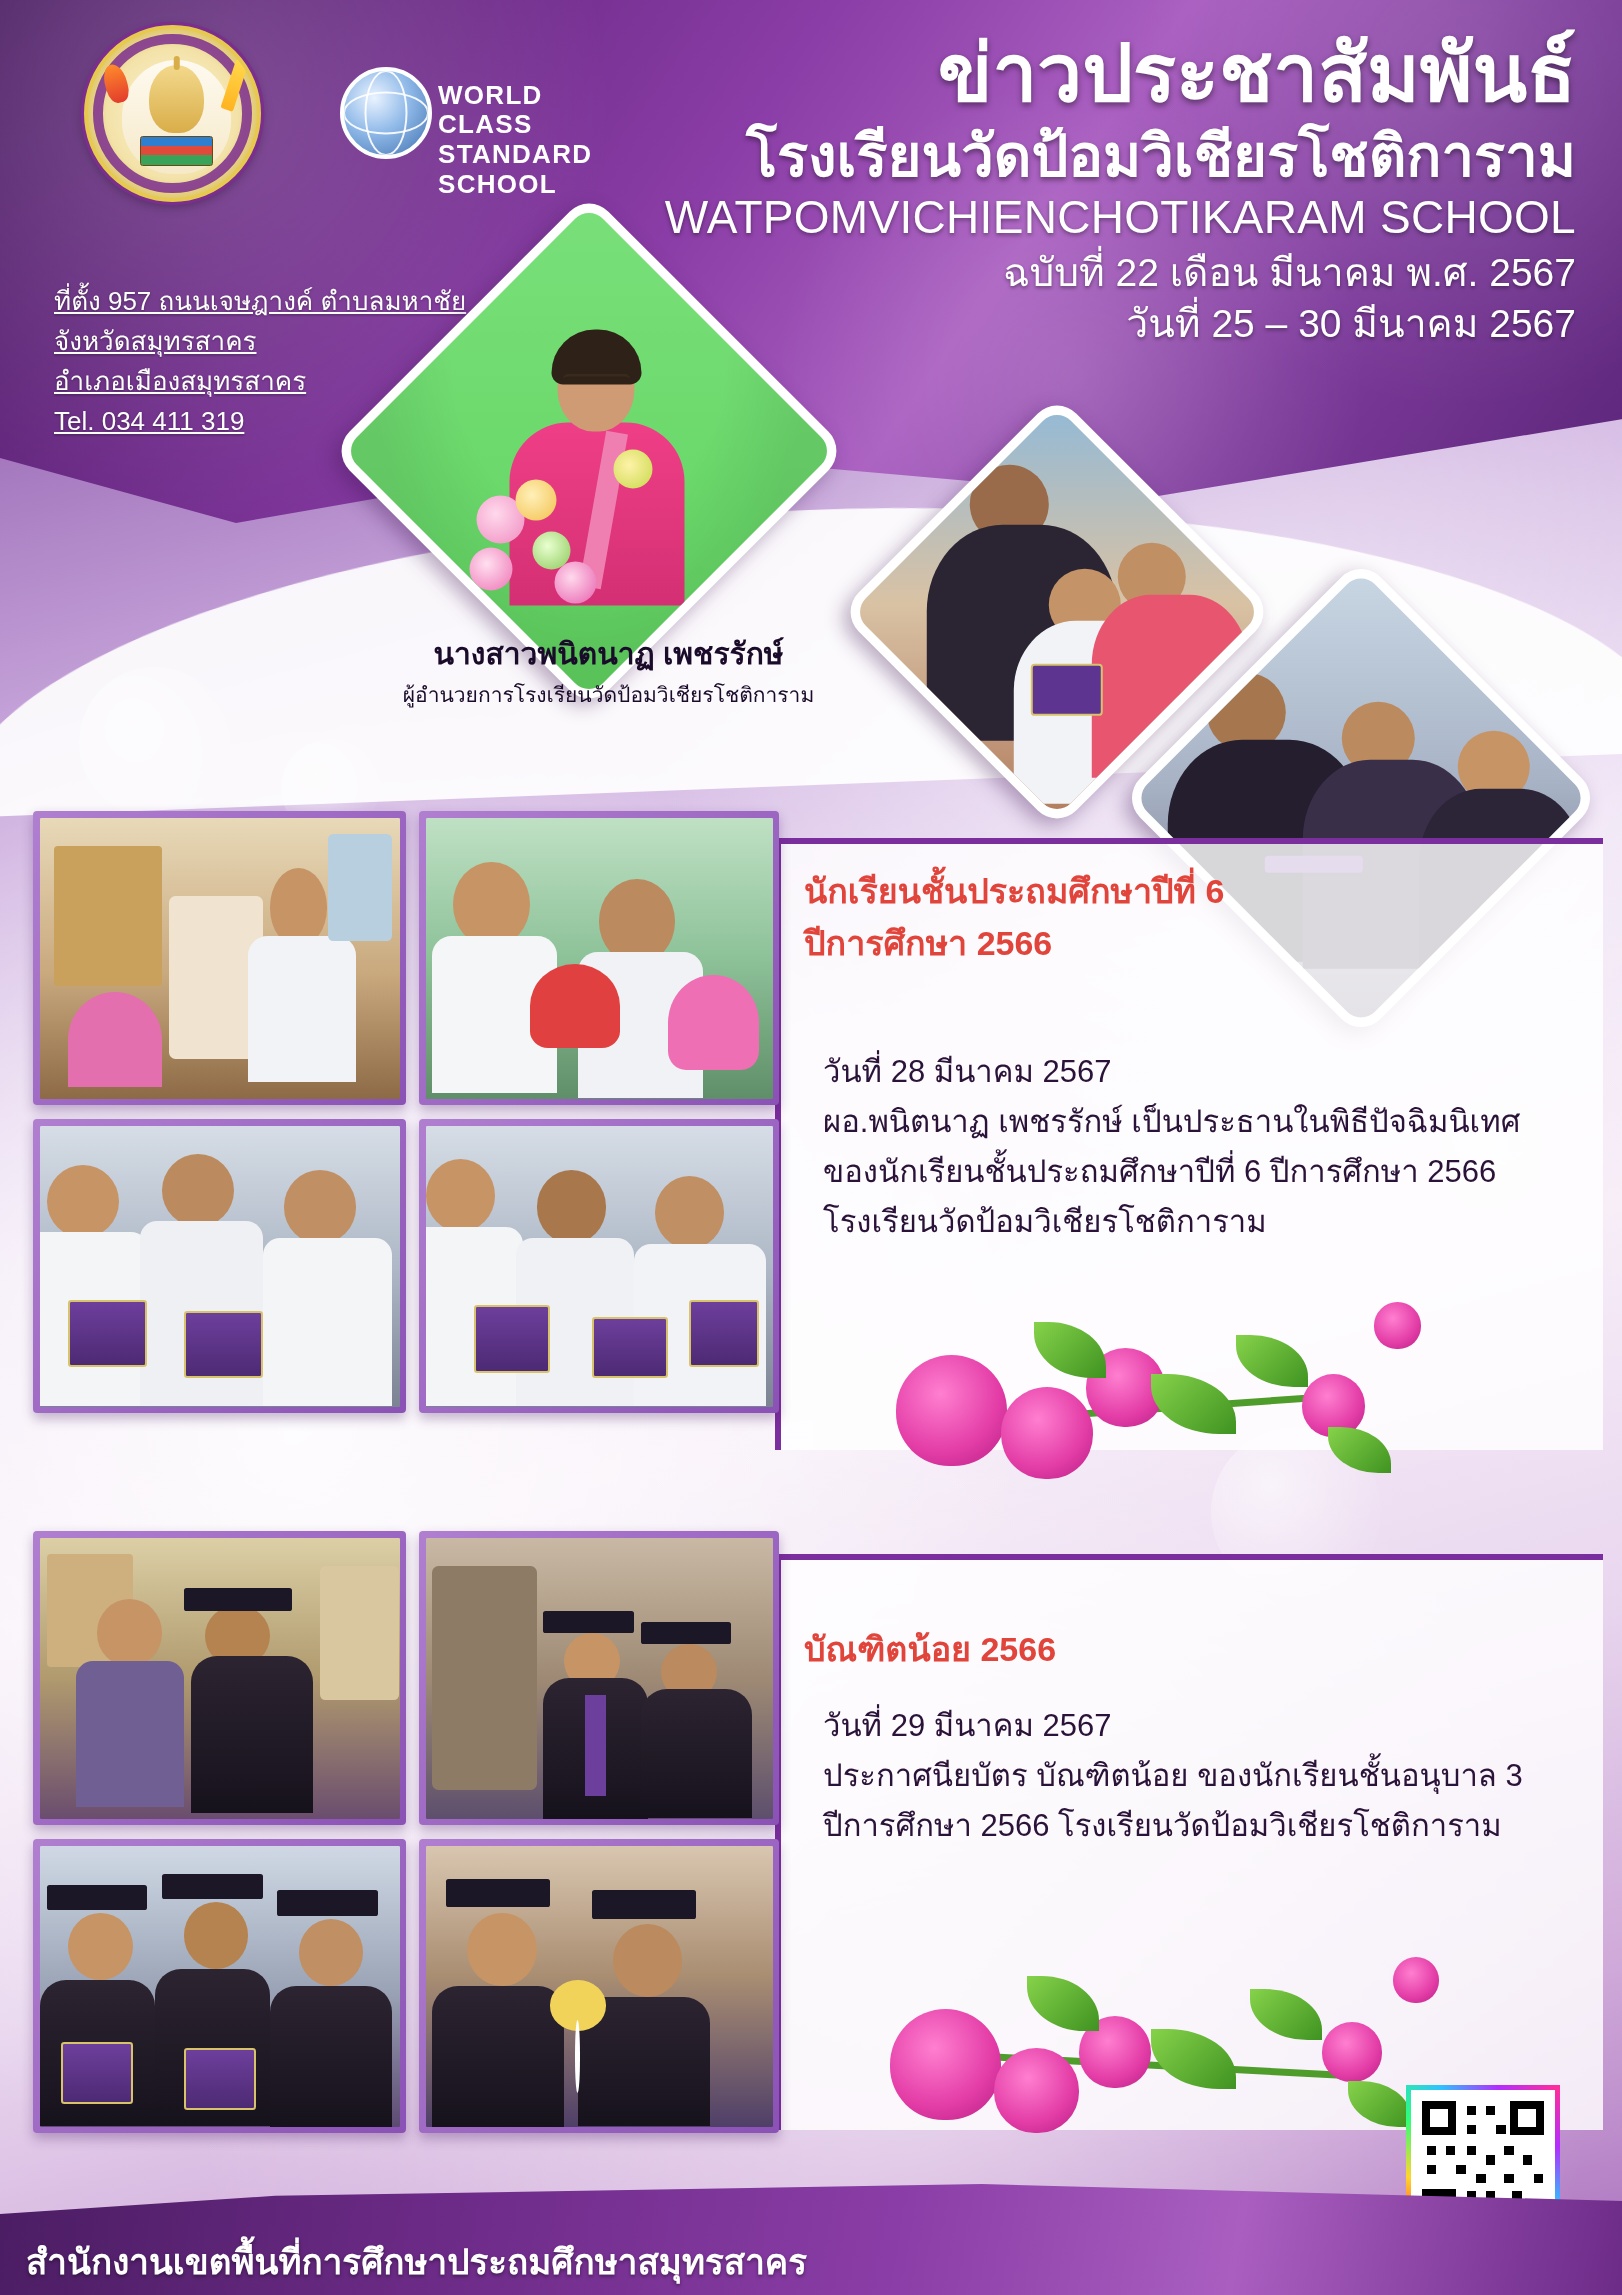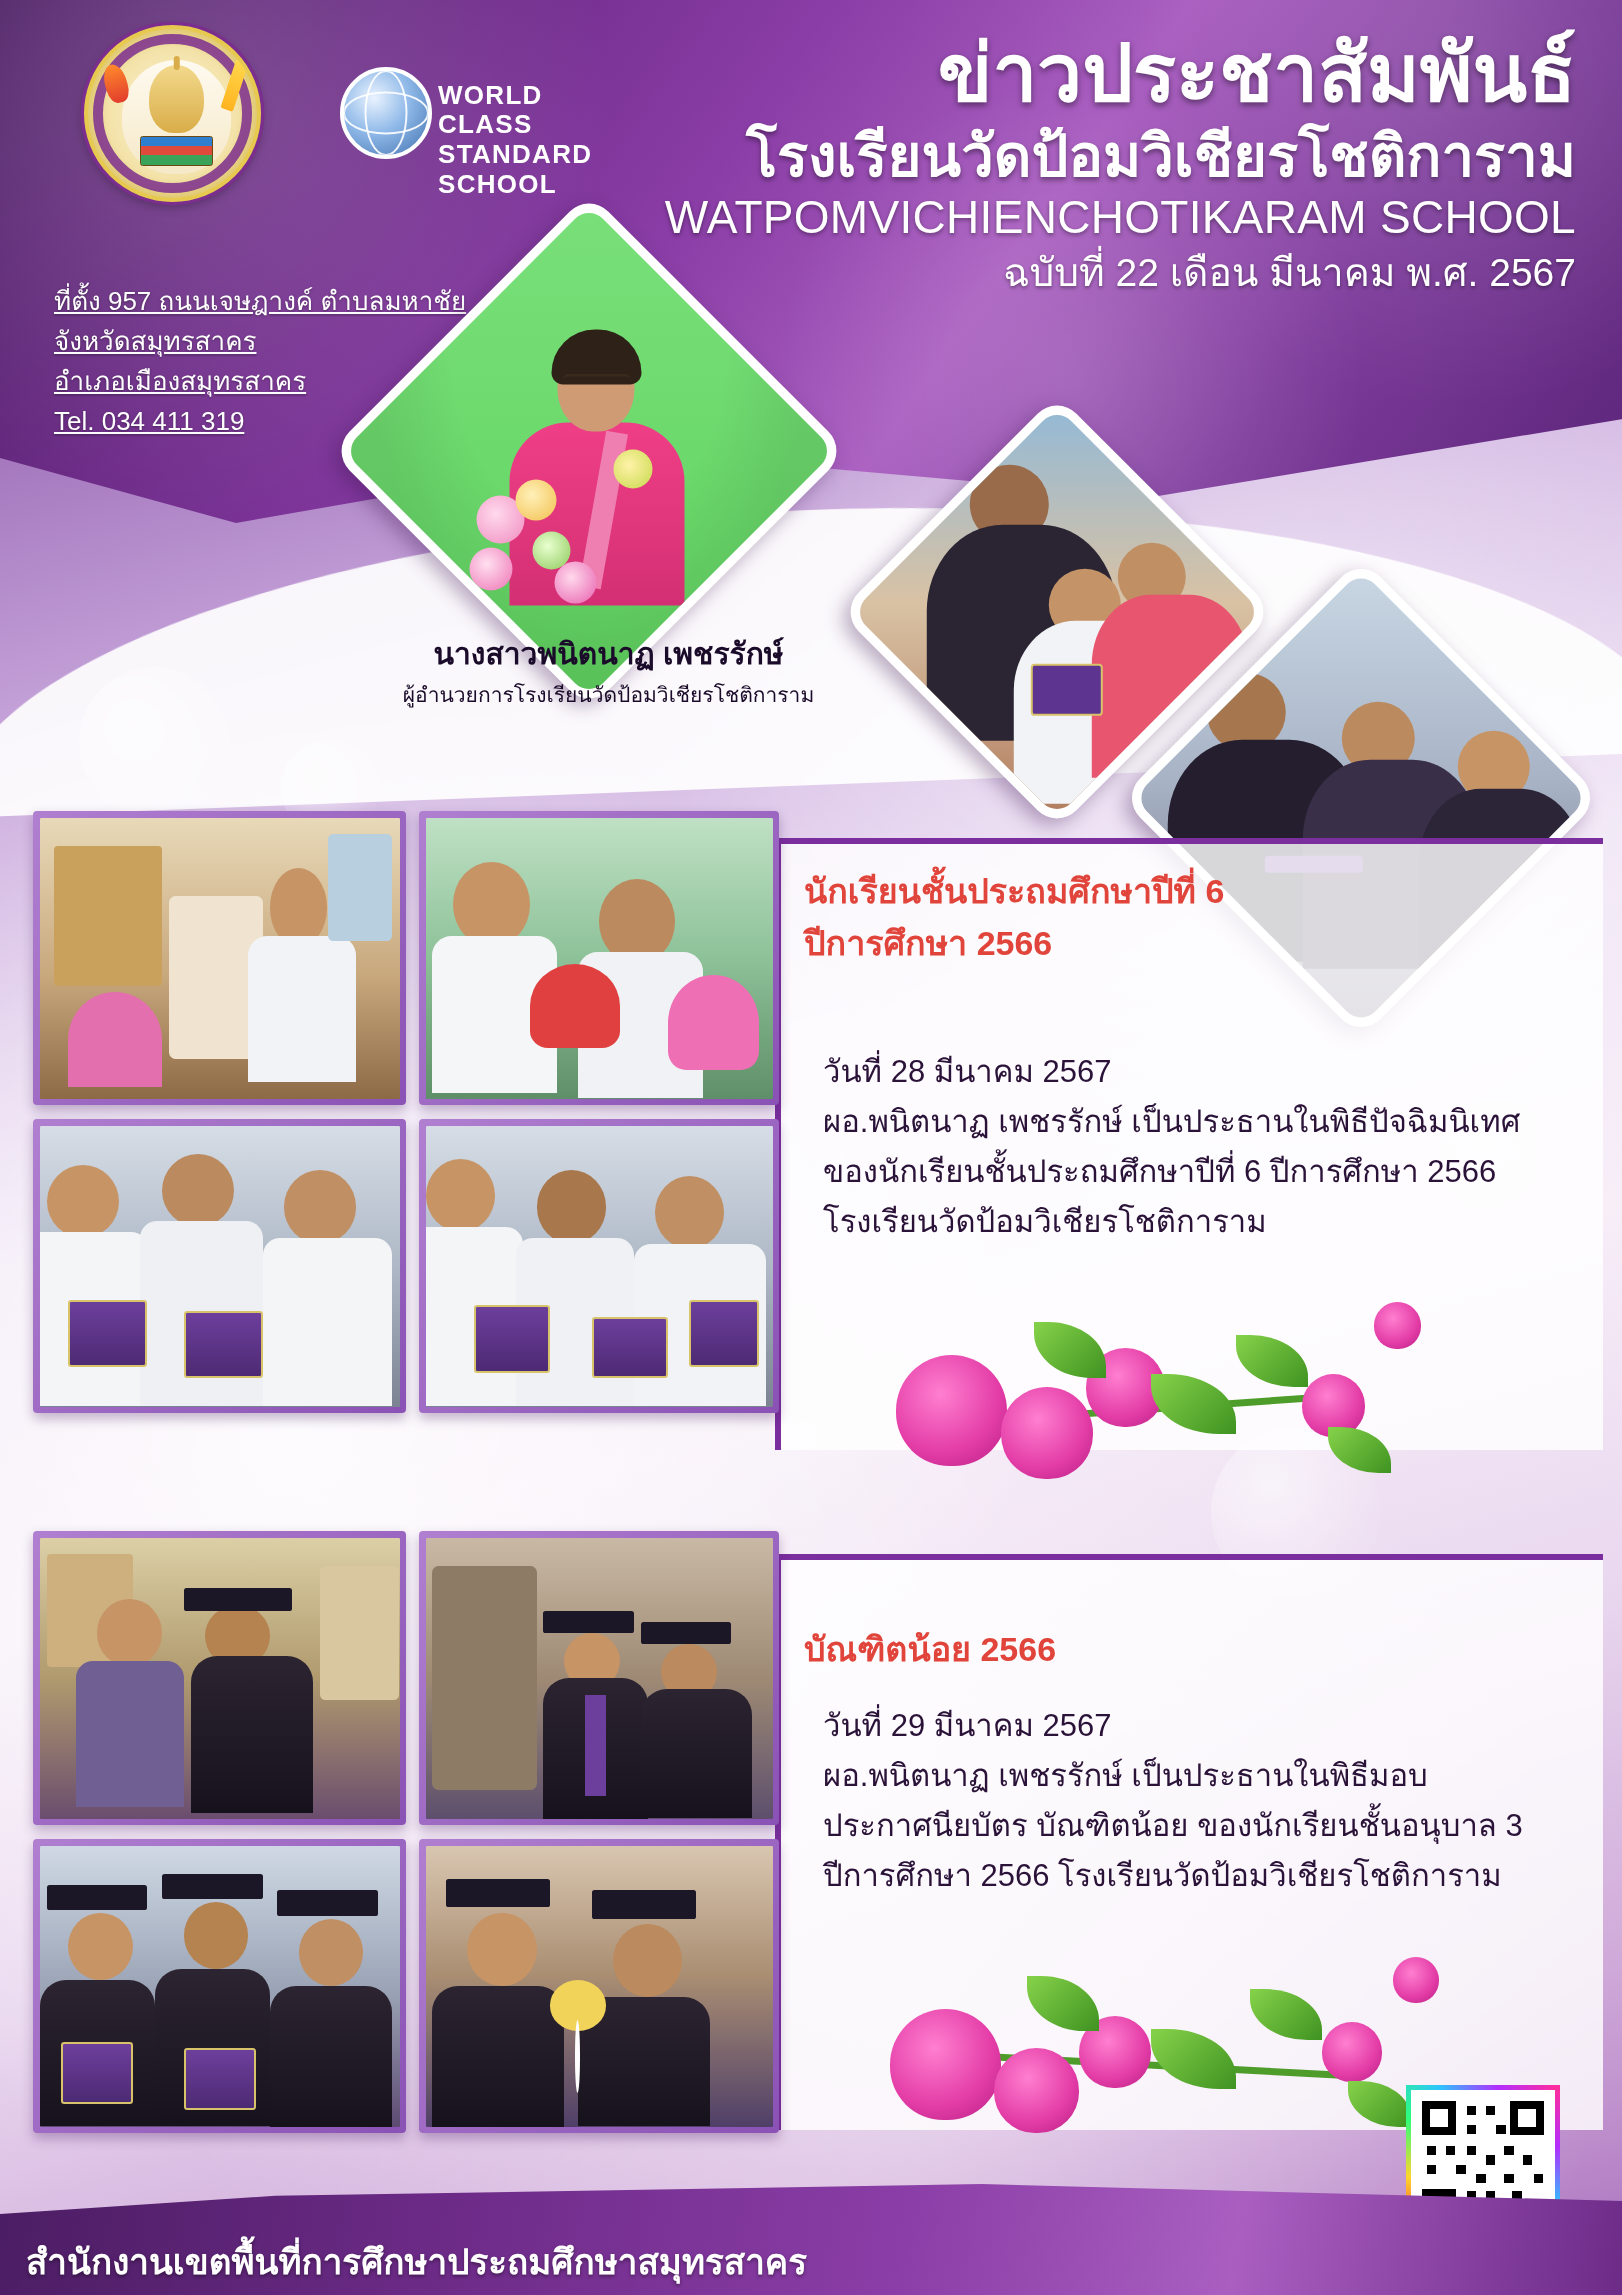--- a/index.html
+++ b/index.html
@@ -282,20 +282,21 @@
       <div class="l1">WORLD CLASS</div>
       <div class="l2">STANDARD SCHOOL</div>
     </div>
   </div>
 
   <div class="titles">
     <div class="title-main">ข่าวประชาสัมพันธ์</div>
     <div class="title-th">โรงเรียนวัดป้อมวิเชียรโชติการาม</div>
     <div class="title-en">WATPOMVICHIENCHOTIKARAM SCHOOL</div>
     <div class="title-issue">ฉบับที่ 22 เดือน มีนาคม พ.ศ. 2567</div>
+    <div class="title-dates">วันที่ 25 – 30 มีนาคม 2567</div>
   </div>
 
   <div class="address">
     <div>ที่ตั้ง 957 ถนนเจษฎางค์ ตำบลมหาชัย</div>
     <div>จังหวัดสมุทรสาคร</div>
     <div>อำเภอเมืองสมุทรสาคร</div>
     <div>Tel. 034 411 319</div>
   </div>
 
   <div class="white-swoosh"></div>
@@ -369,21 +370,20 @@
     <div>โรงเรียนวัดป้อมวิเชียรโชติการาม</div>
   </div>
 
   <div class="panel" id="panel2"></div>
 
   <div class="panel-heading" id="p2-head">
     <div>บัณฑิตน้อย 2566</div>
   </div>
   <div id="p2-body">
     <div>วันที่ 29 มีนาคม 2567</div>
-    <div>ผอ.พนิตนาฏ เพชรรักษ์ เป็นประธานในพิธีมอบ</div>
     <div>ประกาศนียบัตร บัณฑิตน้อย ของนักเรียนชั้นอนุบาล 3</div>
     <div>ปีการศึกษา 2566 โรงเรียนวัดป้อมวิเชียรโชติการาม</div>
   </div>
 
   <div class="pframe" id="f1">
     <div class="img">
       <div class="scene s-hall"></div>
       <div class="blob" style="left:4%; top:10%; width:30%; height:50%; background:#c9a15c; border-radius:3.9px;"></div>
       <div class="blob" style="left:36%; top:28%; width:26%; height:58%; background:#f0e4d0; border-radius:6.5px;"></div>
       <div class="blob" style="left:64%; top:18%; width:16%; height:28%; background:#c79466; border-radius:50%;"></div>

